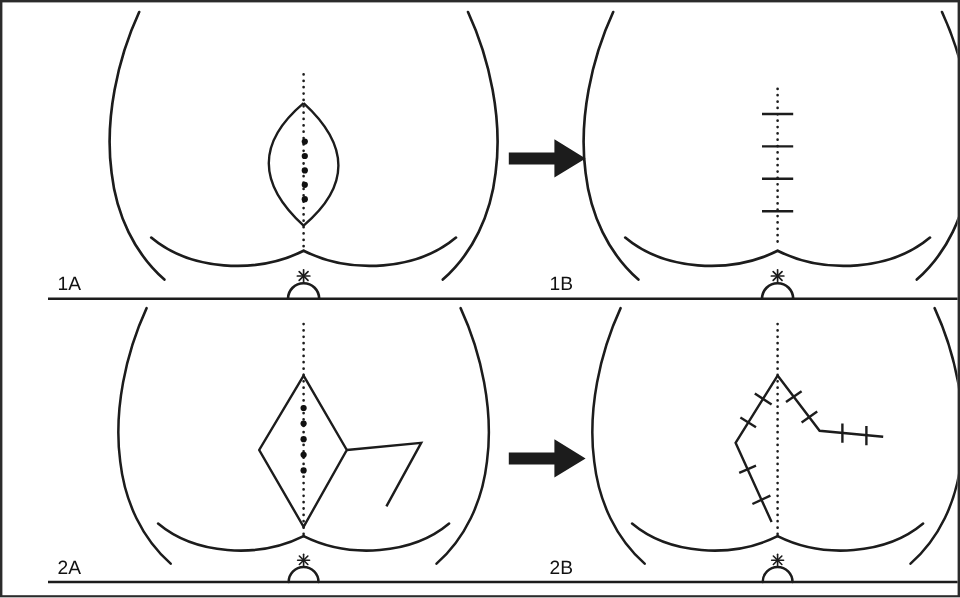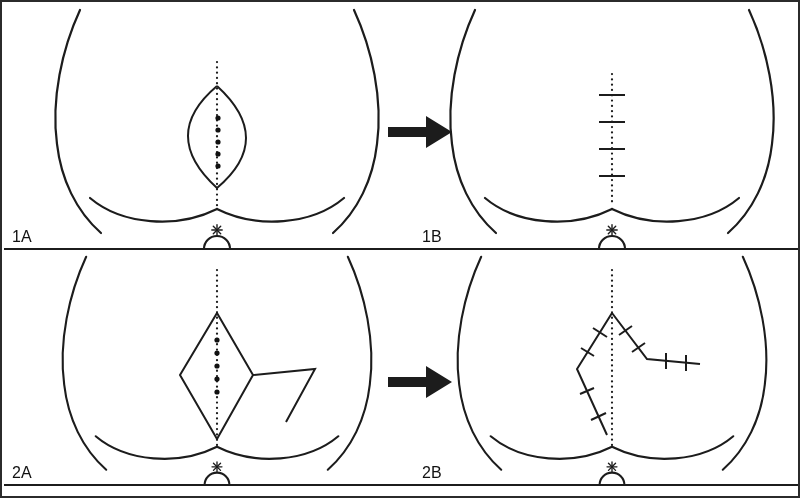--- a/index.html
+++ b/index.html
@@ -5,20 +5,21 @@
   html,body{margin:0;padding:0;background:#e8e8e8;}
   .fig-wrap{
     width:800px;height:498px;
     box-sizing:border-box;
     background:#ffffff;
     border:2px solid #2b2b2b;
     outline:1px solid #c9c9c9;
     position:relative;
     overflow:hidden;
     font-family:"Liberation Sans", sans-serif;
+    padding-left:36px;
   }
   svg{display:block;}
   .ln{stroke:#1c1c1c;stroke-width:2.2;fill:none;stroke-linecap:round;}
   .thin{stroke:#1c1c1c;stroke-width:1.4;fill:none;stroke-linecap:round;}
   .shape{stroke:#1c1c1c;stroke-width:2;fill:none;stroke-linejoin:miter;}
   .dotted{stroke:#1c1c1c;stroke-width:2.2;stroke-dasharray:0.1 5.2;stroke-linecap:round;fill:none;}
   .tick{stroke:#1c1c1c;stroke-width:2;stroke-linecap:butt;}
   .fillb{fill:#1c1c1c;stroke:none;}
   .pit{fill:#111;stroke:none;}
   .ground{stroke:#1c1c1c;stroke-width:2;}

